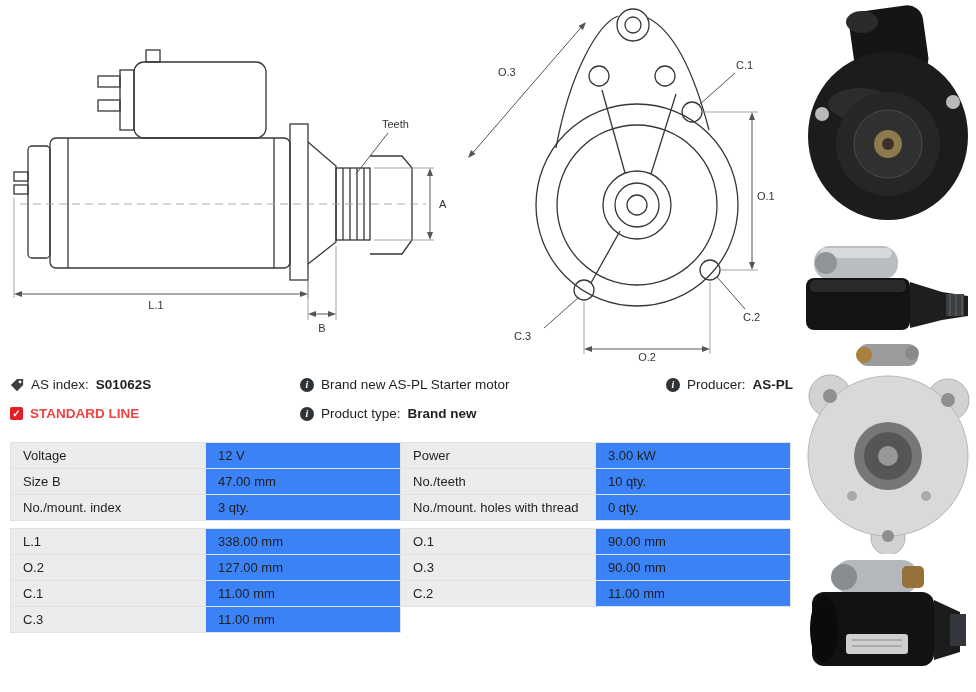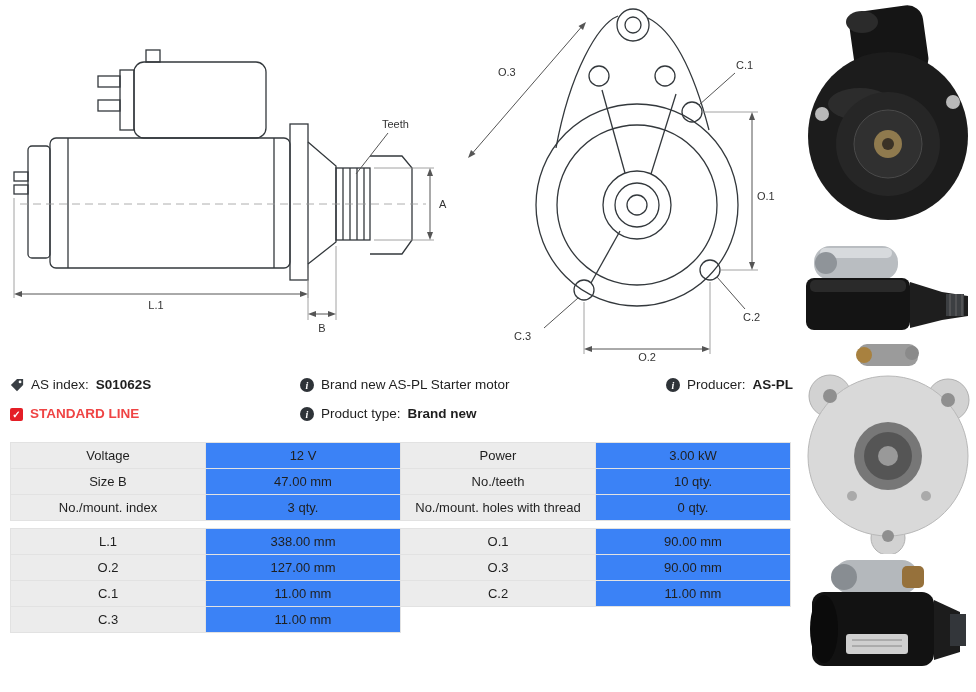--- a/index.html
+++ b/index.html
@@ -12,42 +12,42 @@
   .front-view { position:absolute; left:452px; top:2px; }
   .dim-text { font:11px "Liberation Sans", sans-serif; fill:#333; }
   .outline { fill:none; stroke:#33383c; stroke-width:1.3; }
   .dimline { stroke:#555; stroke-width:1; fill:none; }
   .extline { stroke:#8a8a8a; stroke-width:0.8; fill:none; }
   .arrow { fill:#555; stroke:none; }
   
   .photos { position:absolute; left:800px; top:4px; width:176px; }
   .photo { display:block; margin-bottom:2px; }
   
-  .info-item { position:absolute; display:flex; align-items:flex-end; gap:7px; font-size:13.5px; white-space:nowrap; }
+  .info-item { position:absolute; display:flex; align-items:center; gap:7px; font-size:13.5px; white-space:nowrap; }
   .info-item b { font-weight:bold; }
   .red { color:#ef4444; }
   .info-i {
     width:14px; height:14px; border-radius:50%; background:#2e3338; color:#fff;
     font:italic bold 10px "Liberation Serif", serif;
     display:inline-flex; align-items:center; justify-content:center; flex:0 0 auto;
   }
   .check-icon {
     width:13px; height:13px; background:#e41e26; color:#fff; border-radius:2px;
     font-size:10px; line-height:13px; text-align:center; flex:0 0 auto; font-weight:bold;
   }
   .logo { position:absolute; left:698px; top:396px; width:92px; }
   .logo-top { position:relative; height:26px; }
   .logo-as { font-style:italic; font-weight:800; font-size:21px; color:#16181c; margin-left:16px; letter-spacing:1px; }
   .logo-swoosh { position:absolute; left:0; top:15px; }
   .logo-tagline { font-size:6.5px; color:#555; text-align:center; margin-top:1px; }
   
   .spec { position:absolute; left:10px; top:442px; width:781px; }
   table.spec-table { border-collapse:collapse; width:100%; table-layout:fixed; }
   table.spec-table td {
-    width:25%; font-size:13px; padding:3px 12px; text-align:center;
+    width:25%; font-size:13px; padding:3px 12px; text-align:left;
     height:26px; box-sizing:border-box; color:#1f1f1f;
   }
   td.lbl { background:#ececec; border:1px solid #e2e2e2; }
   td.val { background:#3b82f6; border:1px solid #e2e2e2; }
   td.empty { background:transparent; border:none; }
   table.group2 { margin-top:7px; }
 </style>
 </head>
 <body>
 

